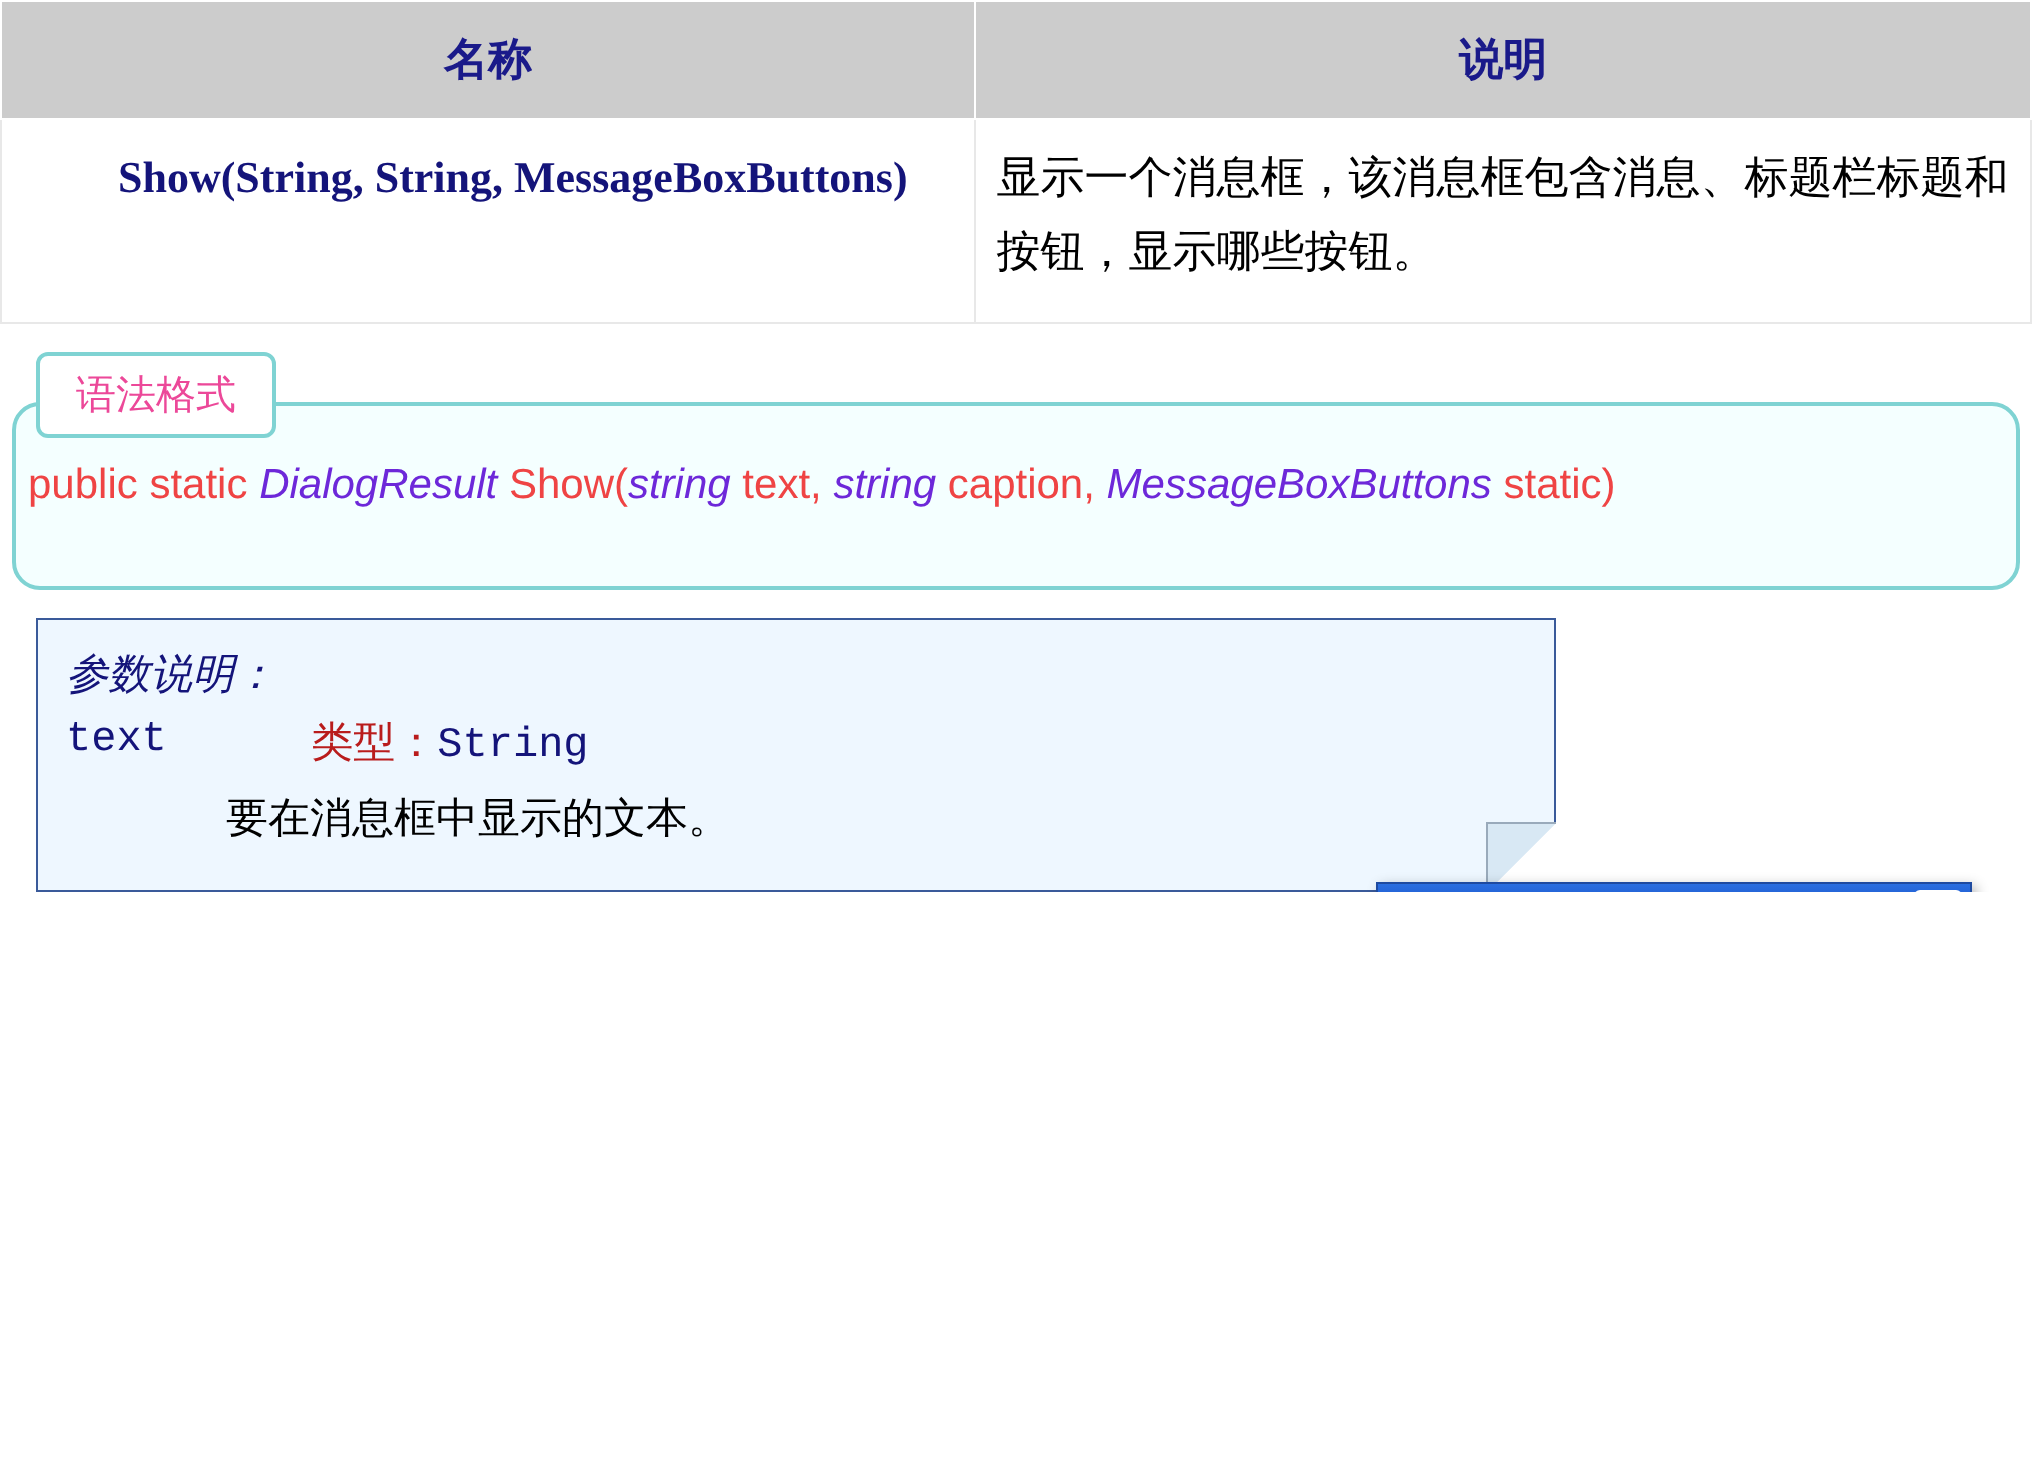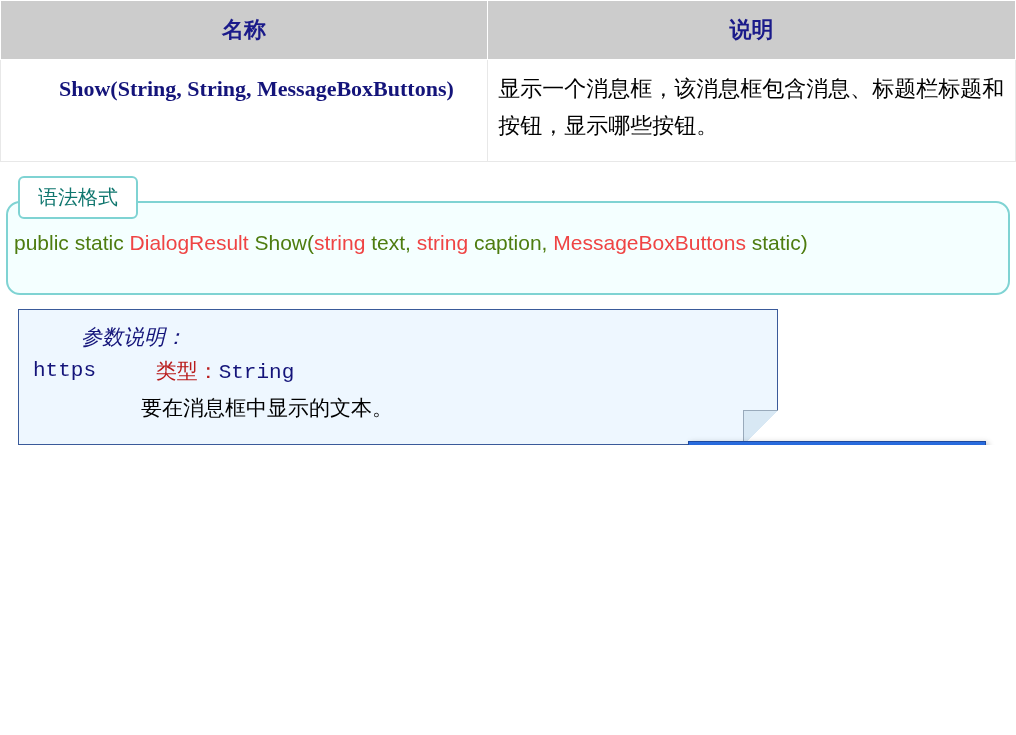--- a/index.html
+++ b/index.html
@@ -50,65 +50,64 @@
   
   .syntax-wrap {
     position: relative;
     margin: 14px 6px 10px 6px;
   }
   .tab-label {
     display: inline-block;
     border: 2px solid #7fd3d3;
     border-radius: 6px;
     padding: 6px 18px 6px 18px;
-    color: #0f766e;
+    color: #ec4899;
     font-size: 20px;
     background: #fff;
     position: relative;
     z-index: 2;
     margin-left: 12px;
   }
   .syntax-box {
     border: 2px solid #7fd3d3;
     border-radius: 14px;
     background: #f4ffff;
     padding: 28px 6px 38px 6px;
     margin-top: -18px;
     font-size: 21px;
     font-family: Arial, sans-serif;
     white-space: nowrap;
     overflow: hidden;
   }
-  .kw-red { color: #ef4444; }
-  .kw-black { color: #4d7c0f; }
+  .kw-red { color: #6d28d9; font-style: italic; }
+  .kw-black { color: #ef4444; }
 
   
   .params-box {
     border: 1px solid #3a5a9a;
     background: #eef7ff;
     margin: 14px 6px 0 18px;
     padding: 10px 14px 18px 14px;
     width: 760px;
     font-size: 21px;
     line-height: 1.65;
     font-family: "Microsoft YaHei", SimSun, monospace;
     position: relative;
     box-sizing: border-box;
   }
   .params-title {
     font-style: italic;
     color: #14147a;
-    margin-left: 48px;
   }
   .mono { font-family: "Courier New", monospace; }
   .p-name { color: #14147a; display:inline-block; width:110px; vertical-align: top; }
   .p-type { color: #b91c1c; }
   .p-link { color: #5a2aa0; text-decoration: underline; }
   .p-blue { color: #14147a; }
-  .p-indent { margin-left: 108px; }
+  .p-indent { margin-left: 80px; }
   .corner-fold {
     position: absolute;
     right: -1px;
     bottom: -1px;
     width: 34px;
     height: 34px;
     background: linear-gradient(135deg, #d8e8f4 0%, #d8e8f4 49%, #fff 50%, #fff 100%);
     border-top: 1px solid #9ab;
     border-left: 1px solid #9ab;
   }
@@ -234,21 +233,21 @@
   <div class="tab-label">语法格式</div>
   <div class="syntax-box">
     <span class="kw-black">public static </span><span class="kw-red">DialogResult</span><span class="kw-black"> Show(</span><span class="kw-red">string</span><span class="kw-black"> text, </span><span class="kw-red">string</span><span class="kw-black"> caption,  </span><span class="kw-red">MessageBoxButtons</span><span class="kw-black"> static)</span>
   </div>
 </div>
 
 <div class="params-box">
   <div class="params-title">参数说明：</div>
 
   <div>
-    <span class="p-name mono">https</span>
+    <span class="p-name mono">text</span>
     <span class="p-type">类型：</span><span class="p-blue mono">String</span>
     <div class="p-indent">要在消息框中显示的文本。</div>
   </div>
 
 
 
   <div class="corner-fold"></div>
 </div>
 
 <div class="dialog">

